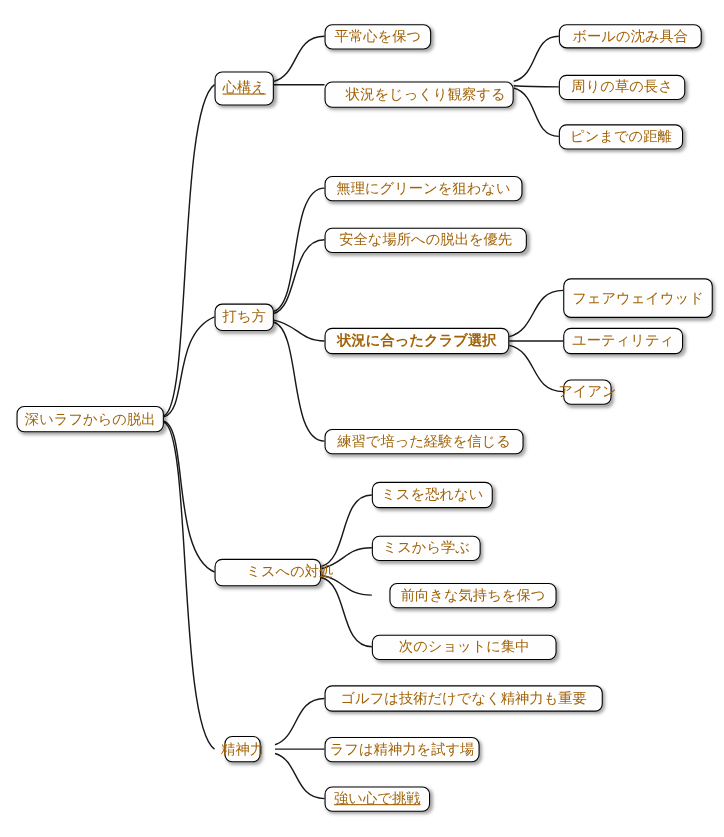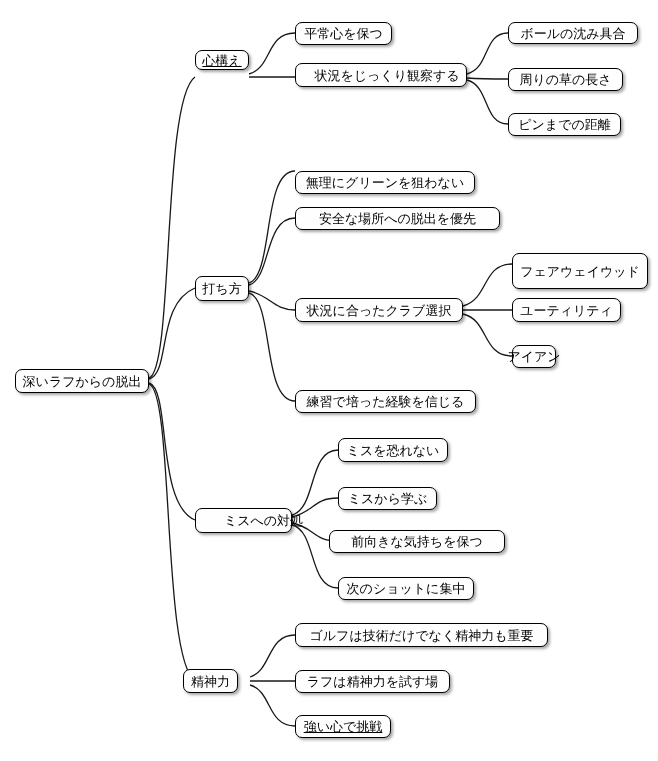--- a/index.html
+++ b/index.html
@@ -32,21 +32,21 @@
     box-sizing: border-box;
     background: #fefefe;
     border: 1.7px solid #000000;
     border-radius: 7px;
     box-shadow: 2px 2px 3px rgba(0,0,0,0.35);
     display: flex;
     align-items: center;
     justify-content: center;
     font-size: 13px;
     line-height: 1;
-    color: #000000;
+    color: #a16207;
     white-space: nowrap;
   }
 </style>
 </head>
 <body>
 
 <div id="canvas">
 
   <svg id="links" viewBox="0 0 658 761" xmlns="http://www.w3.org/2000/svg">
 
@@ -74,40 +74,40 @@
     <path d="M292,523 C314,527 313,541 338,541"></path>
     <path d="M292,525 C317,531 308,588 338,588"></path>
 
     <path d="M250,677 C272,670 267,635 295,635"></path>
     <path d="M250,681 C265,681 280,681 295,681"></path>
     <path d="M250,685 C272,691 267,726 295,726"></path>
   </svg>
 
   <div class="node" style="left:15px; top:369px; width:134px; height:24px;text-align:center;">深いラフからの脱出</div>
 
-  <div class="node" style="left:195px; top:50px; width:54px; height:20px;text-decoration:underline;">心構え</div>
+  <div class="node" style="left:195px; top:65px; width:54px; height:31px;text-decoration:underline;">心構え</div>
   <div class="node" style="left:295px; top:22px; width:97px; height:23px;">平常心を保つ</div>
-  <div class="node" style="left:295px; top:63px; width:172px; height:24px;padding-left:12px;">状況をじっくり観察する</div>
+  <div class="node" style="left:295px; top:74px; width:172px; height:24px;padding-left:12px;">状況をじっくり観察する</div>
   <div class="node" style="left:508px; top:22px; width:130px; height:22px;">ボールの沈み具合</div>
   <div class="node" style="left:508px; top:68px; width:115px; height:23px;">周りの草の長さ</div>
   <div class="node" style="left:508px; top:113px; width:113px; height:23px;">ピンまでの距離</div>
 
   <div class="node" style="left:195px; top:276px; width:54px; height:25px;">打ち方</div>
-  <div class="node" style="left:295px; top:160px; width:180px; height:23px;margin-top:11px;">無理にグリーンを狙わない</div>
-  <div class="node" style="left:295px; top:207px; width:205px; height:23px;">安全な場所への脱出を優先</div>
-  <div class="node" style="left:295px; top:298px; width:168px; height:24px;">状況に合ったクラブ選択</div>
+  <div class="node" style="left:295px; top:160px; width:180px; height:23px;">無理にグリーンを狙わない</div>
+  <div class="node" style="left:295px; top:207px; width:184px; height:23px;">安全な場所への脱出を優先</div>
+  <div class="node" style="left:295px; top:298px; width:168px; height:24px;font-weight:bold;">状況に合ったクラブ選択</div>
   <div class="node" style="left:512px; top:253px; width:136px; height:36px;">フェアウェイウッド</div>
   <div class="node" style="left:512px; top:298px; width:109px; height:24px;">ユーティリティ</div>
   <div class="node" style="left:512px; top:345px; width:44px; height:23px;">アイアン</div>
   <div class="node" style="left:295px; top:390px; width:181px; height:23px;">練習で培った経験を信じる</div>
 
   <div class="node" style="left:195px; top:508px; width:97px; height:25px;padding-left:40px;">ミスへの対処</div>
   <div class="node" style="left:338px; top:438px; width:110px; height:24px;">ミスを恐れない</div>
   <div class="node" style="left:338px; top:487px; width:99px; height:23px;">ミスから学ぶ</div>
-  <div class="node" style="left:329px; top:530px; width:176px; height:23px;">前向きな気持ちを保つ</div>
-  <div class="node" style="left:338px; top:577px; width:136px; height:23px;text-align:right;">次のショットに集中</div>
+  <div class="node" style="left:354px; top:530px; width:152px; height:23px;">前向きな気持ちを保つ</div>
+  <div class="node" style="left:338px; top:577px; width:168px; height:23px;text-align:right;">次のショットに集中</div>
 
-  <div class="node" style="left:183px; top:669px; width:55px; height:24px;">精神力</div>
+  <div class="node" style="left:204px; top:669px; width:33px; height:24px;font-family:Liberation Mono, monospace;">精神力</div>
   <div class="node" style="left:295px; top:623px; width:253px; height:24px;">ゴルフは技術だけでなく精神力も重要</div>
-  <div class="node" style="left:295px; top:670px; width:155px; height:23px;">ラフは精神力を試す場</div>
+  <div class="node" style="left:295px; top:670px; width:141px; height:23px;">ラフは精神力を試す場</div>
   <div class="node" style="left:295px; top:715px; width:96px; height:23px;text-decoration:underline;">強い心で挑戦</div>
 
 </div>
 
 </body></html>

